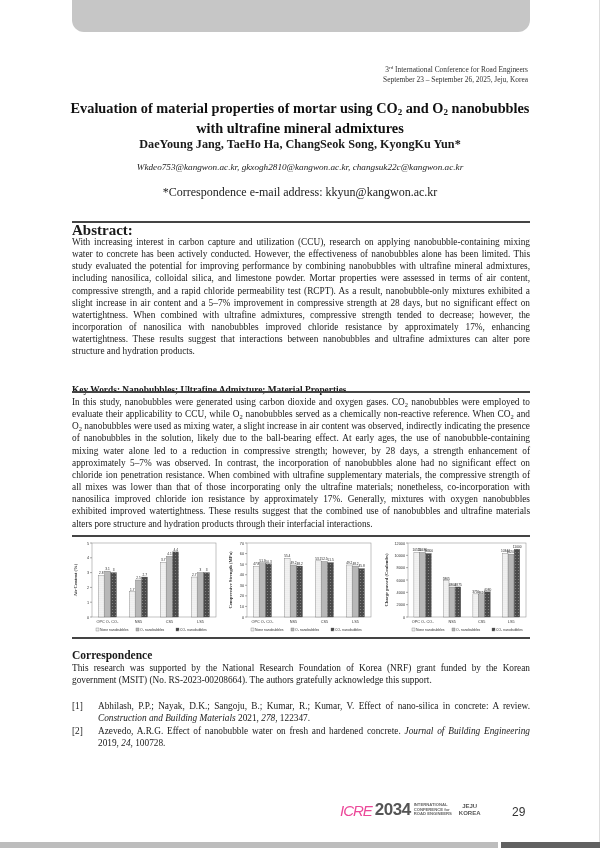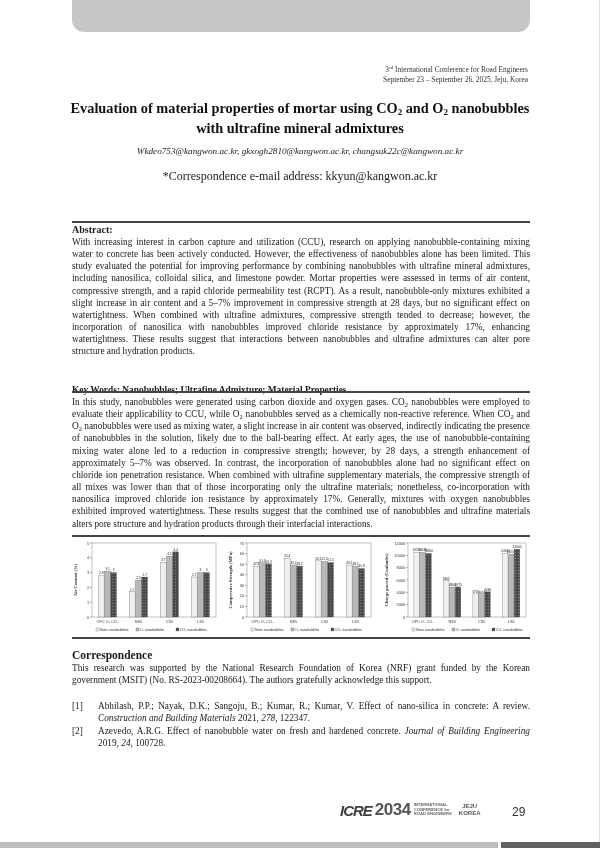--- a/index.html
+++ b/index.html
@@ -13,38 +13,38 @@
 
   .title-block { position: absolute; left: 70px; top: 100px; width: 460px; text-align: center; }
   .title { font-weight: bold; font-size: 14.3px; line-height: 16px; color: #111; }
   .title sub { font-size: 9px; vertical-align: -2px; }
   .authors { font-weight: bold; font-size: 12.2px; line-height: 15px; margin-top: 1px; }
   .affil { font-style: italic; font-size: 9.2px; line-height: 11.5px; margin-top: 10px; color: #222; }
   .corr { font-size: 12px; margin-top: 11px; color: #222; }
 
   .rule { position: absolute; left: 72px; width: 458px; height: 2px; background: #444; }
   .section { position: absolute; left: 72px; width: 458px; font-size: 9.3px; line-height: 12.15px; text-align: justify; color: #1a1a1a; }
-  .section h3 { font-size: 10px; font-weight: bold; line-height: 12px; }
+  .section h3 { font-size: 15px; font-weight: bold; line-height: 12px; }
   .section h2 { font-size: 11.5px; font-weight: bold; line-height: 14px; }
   .section sub { font-size: 6.5px; vertical-align: -1.5px; line-height: 0; }
   .kw { position: absolute; left: 72px; top: 385px; font-weight: bold; font-size: 9.4px; }
 
   .charts { position: absolute; left: 72px; top: 539px; width: 458px; height: 96px; display: flex; justify-content: space-between; }
   .chart { position: relative; width: 148px; height: 96px; }
   .chart svg { position: absolute; left: 0; top: 0; }
 
   .refs { position: absolute; left: 72px; top: 700px; width: 458px; font-size: 9.3px; line-height: 12.15px; }
   .refs h2 { font-size: 11.5px; font-weight: bold; margin-bottom: 4px; }
   .ref { display: flex; text-align: justify; margin-bottom: 1px; }
   .ref .num { width: 26px; flex-shrink: 0; }
   .ref .body { flex: 1; }
   .ref i { font-style: italic; }
 
   .footer-logo { position: absolute; left: 340px; top: 800px; display: flex; align-items: center; gap: 3px; font-family: "Liberation Sans", "DejaVu Sans", sans-serif; color: #555; }
-  .logo-mark { font-weight: bold; font-size: 15px; letter-spacing: -1px; color: #404040; font-style: italic; }
+  .logo-mark { font-weight: normal; font-size: 15px; letter-spacing: -1px; color: #ec4899; font-style: italic; }
   .logo-year { font-weight: bold; font-size: 17px; color: #555; letter-spacing: -0.5px; }
   .logo-sub { font-size: 4.2px; line-height: 4.6px; font-weight: bold; color: #666; }
   .logo-place { font-size: 6px; line-height: 7px; font-weight: bold; color: #555; text-align: center; margin-left: 4px; }
   .page-num { position: absolute; left: 512px; top: 805px; font-family: "Liberation Sans", "DejaVu Sans", sans-serif; font-size: 12px; color: #333; text-align: right; }
 
   .bottom-bar-left { position: absolute; left: 0; top: 842px; width: 498px; height: 6px; background: #bdbdbd; }
   .bottom-bar-right { position: absolute; left: 501px; top: 842px; width: 99px; height: 6px; background: #616161; }
   .page-edge { position: absolute; right: 0; top: 0; width: 1px; height: 842px; background: #ddd; }
 </style>
 </head>
@@ -53,20 +53,21 @@
 <div class="top-tab"></div>
 <div class="page-edge"></div>
 
 <div class="conf-header">
   <div><span>3</span><sup>rd</sup><span> International Conference for Road Engineers</span></div>
   <div>September 23 – September 26,  2025, Jeju, Korea</div>
 </div>
 
 <div class="title-block">
   <div class="title"><span>Evaluation of material properties of mortar using CO</span><sub>2</sub><span> and O</span><sub>2</sub><span> nanobubbles with ultrafine mineral admixtures</span></div>
+  <div class="authors">DaeYoung Jang, TaeHo Ha, ChangSeok Song, KyongKu Yun*</div>
   <div class="affil">
     <div>Wkdeo753@kangwon.ac.kr, gkxogh2810@kangwon.ac.kr, changsuk22c@kangwon.ac.kr</div>
   </div>
   <div class="corr">*Correspondence e-mail address: kkyun@kangwon.ac.kr</div>
 </div>
 
 <div class="rule" style="top:221px;"></div>
 <div class="section" style="top:224px;">
   <h3>Abstract:</h3>
   <p>With increasing interest in carbon capture and utilization (CCU), research on applying nanobubble-containing mixing water to concrete has been actively conducted. However, the effectiveness of nanobubbles alone has been limited. This study evaluated the potential for improving performance by combining nanobubbles with ultrafine mineral admixtures, including nanosilica, colloidal silica, and limestone powder. Mortar properties were assessed in terms of air content, compressive strength, and a rapid chloride permeability test (RCPT). As a result, nanobubble-only mixtures exhibited a slight increase in air content and a 5–7% improvement in compressive strength at 28 days, but no significant effect on watertightness. When combined with ultrafine admixtures, compressive strength tended to decrease; however, the incorporation of nanosilica with nanobubbles improved chloride resistance by approximately 17%, enhancing watertightness. These results suggest that interactions between nanobubbles and ultrafine admixtures can alter pore structure and hydration products.</p>

